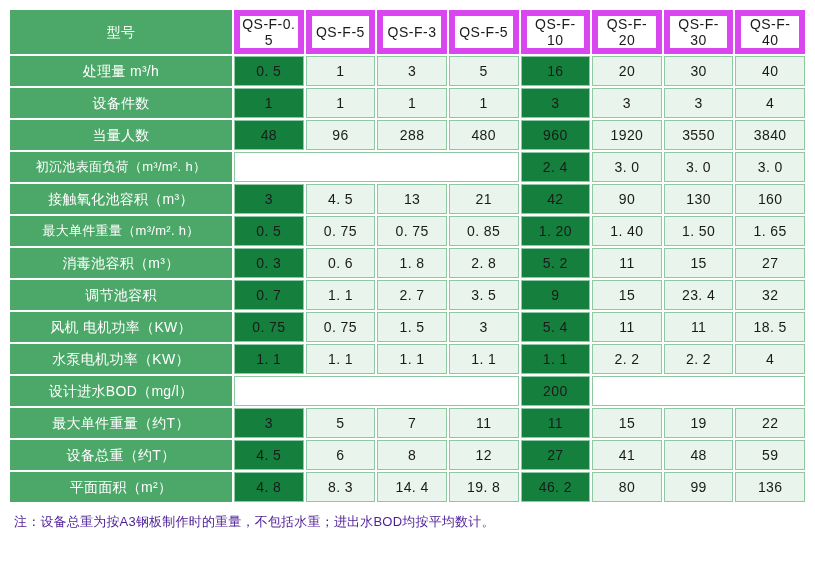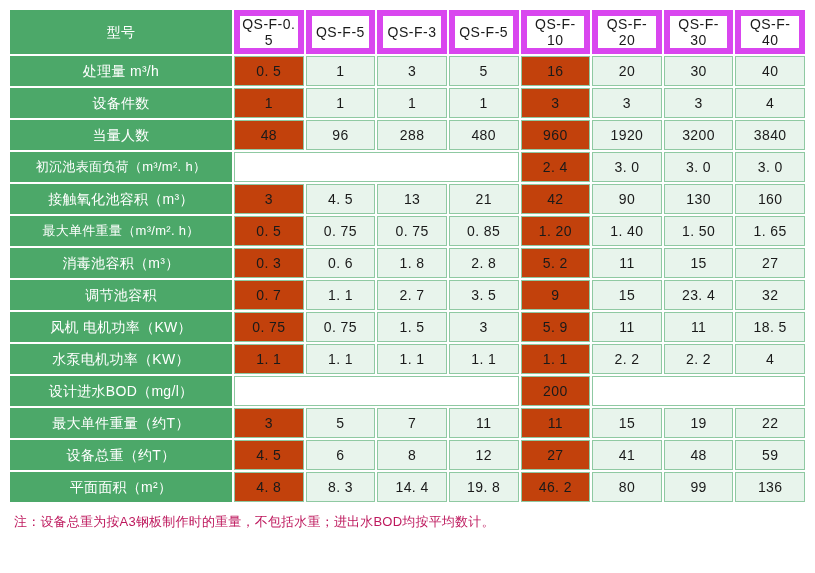--- a/index.html
+++ b/index.html
@@ -54,27 +54,27 @@
     color: #1a1a1a;
     font-size: 14px;
     letter-spacing: 0.5px;
   }
   
   td.v {
     border: 1px solid #8fc9a2;
     font-size: 14px;
     letter-spacing: 0.4px;
   }
-  td.v.white { background: #c2410c; }
+  td.v.white { background: #15803d; }
   td.v.tint  { background: #e8f4ec; }
   td.v.blankspan { background: #ffffff; border: 1px solid #8fc9a2; }
   .note {
     margin: 9px 0 0 6px;
     font-size: 13px;
-    color: #be185d;
+    color: #4c1d95;
     letter-spacing: 0.2px;
   }
 </style>
 </head>
 <body>
 
 <div class="sheet">
   <table class="spec">
     <tbody>
       <tr>
@@ -114,21 +114,21 @@
       </tr>
 
       <tr>
         <td class="label">当量人数</td>
         <td class="v white">48</td>
         <td class="v tint">96</td>
         <td class="v tint">288</td>
         <td class="v tint">480</td>
         <td class="v white">960</td>
         <td class="v tint">1920</td>
-        <td class="v tint">3200</td>
+        <td class="v tint">3550</td>
         <td class="v tint">3840</td>
       </tr>
 
       <tr>
         <td class="label small">初沉池表面负荷（m³/m². h）</td>
         <td class="v blankspan" colspan="4"></td>
         <td class="v white">2. 4</td>
         <td class="v tint">3. 0</td>
         <td class="v tint">3. 0</td>
         <td class="v tint">3. 0</td>
@@ -181,21 +181,21 @@
         <td class="v tint">23. 4</td>
         <td class="v tint">32</td>
       </tr>
 
       <tr>
         <td class="label">风机  电机功率（KW）</td>
         <td class="v white">0. 75</td>
         <td class="v tint">0. 75</td>
         <td class="v tint">1. 5</td>
         <td class="v tint">3</td>
-        <td class="v white">5. 9</td>
+        <td class="v white">5. 4</td>
         <td class="v tint">11</td>
         <td class="v tint">11</td>
         <td class="v tint">18. 5</td>
       </tr>
 
       <tr>
         <td class="label">水泵电机功率（KW）</td>
         <td class="v white">1. 1</td>
         <td class="v tint">1. 1</td>
         <td class="v tint">1. 1</td>

